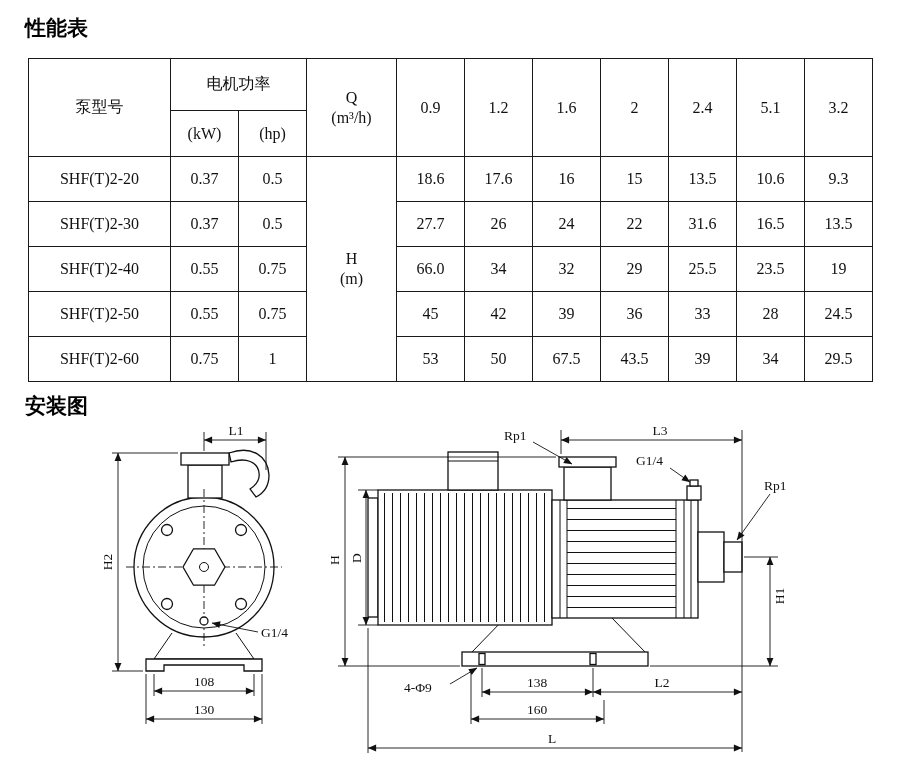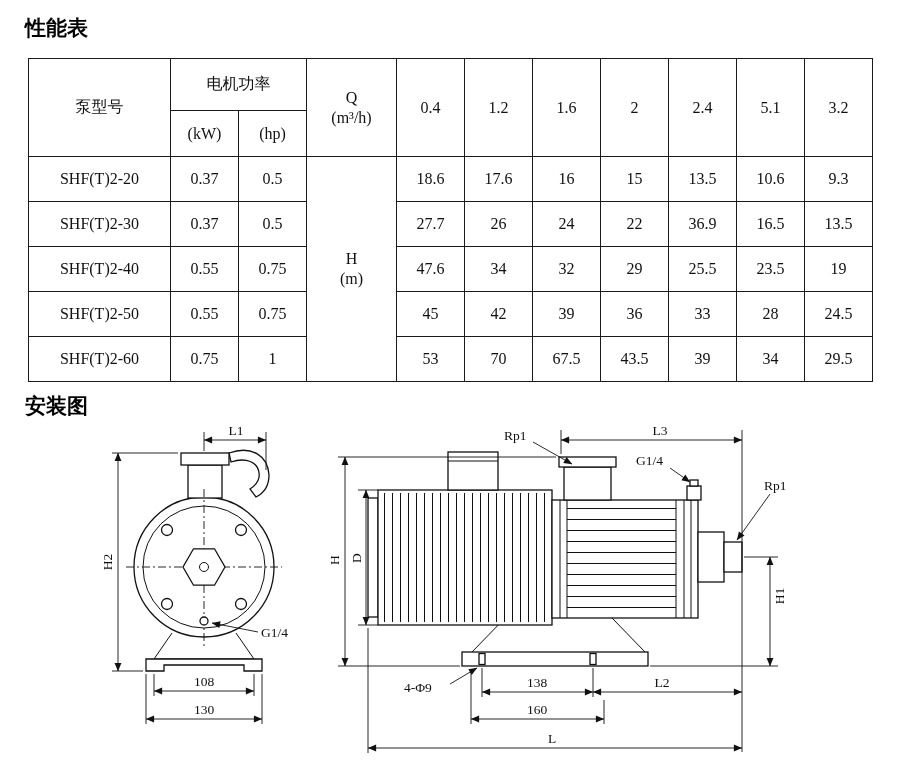--- a/index.html
+++ b/index.html
@@ -50,21 +50,21 @@
         <col style="width:68px">
     </colgroup>
     <tbody>
       <tr class="hr1">
         <td rowspan="2">泵型号</td>
         <td colspan="2">电机功率</td>
         <td rowspan="2" class="stack">
           <div>Q</div>
           <div>(m³/h)</div>
         </td>
-        <td rowspan="2">0.4</td>
+        <td rowspan="2">0.9</td>
         <td rowspan="2">1.2</td>
         <td rowspan="2">1.6</td>
         <td rowspan="2">2</td>
         <td rowspan="2">2.4</td>
         <td rowspan="2">5.1</td>
         <td rowspan="2">3.2</td>
       </tr>
       <tr class="hr2">
         <td>(kW)</td>
         <td>(hp)</td>
@@ -87,29 +87,29 @@
         <td>9.3</td>
       </tr>
       <tr class="dr">
         <td>SHF(T)2-30</td>
         <td>0.37</td>
         <td>0.5</td>
         <td>27.7</td>
         <td>26</td>
         <td>24</td>
         <td>22</td>
-        <td>36.9</td>
+        <td>31.6</td>
         <td>16.5</td>
         <td>13.5</td>
       </tr>
       <tr class="dr">
         <td>SHF(T)2-40</td>
         <td>0.55</td>
         <td>0.75</td>
-        <td>47.6</td>
+        <td>66.0</td>
         <td>34</td>
         <td>32</td>
         <td>29</td>
         <td>25.5</td>
         <td>23.5</td>
         <td>19</td>
       </tr>
       <tr class="dr">
         <td>SHF(T)2-50</td>
         <td>0.55</td>
@@ -120,21 +120,21 @@
         <td>36</td>
         <td>33</td>
         <td>28</td>
         <td>24.5</td>
       </tr>
       <tr class="dr">
         <td>SHF(T)2-60</td>
         <td>0.75</td>
         <td>1</td>
         <td>53</td>
-        <td>70</td>
+        <td>50</td>
         <td>67.5</td>
         <td>43.5</td>
         <td>39</td>
         <td>34</td>
         <td>29.5</td>
       </tr>
     </tbody>
   </table>
 
   <div id="install-title" class="section-title">安装图</div>

